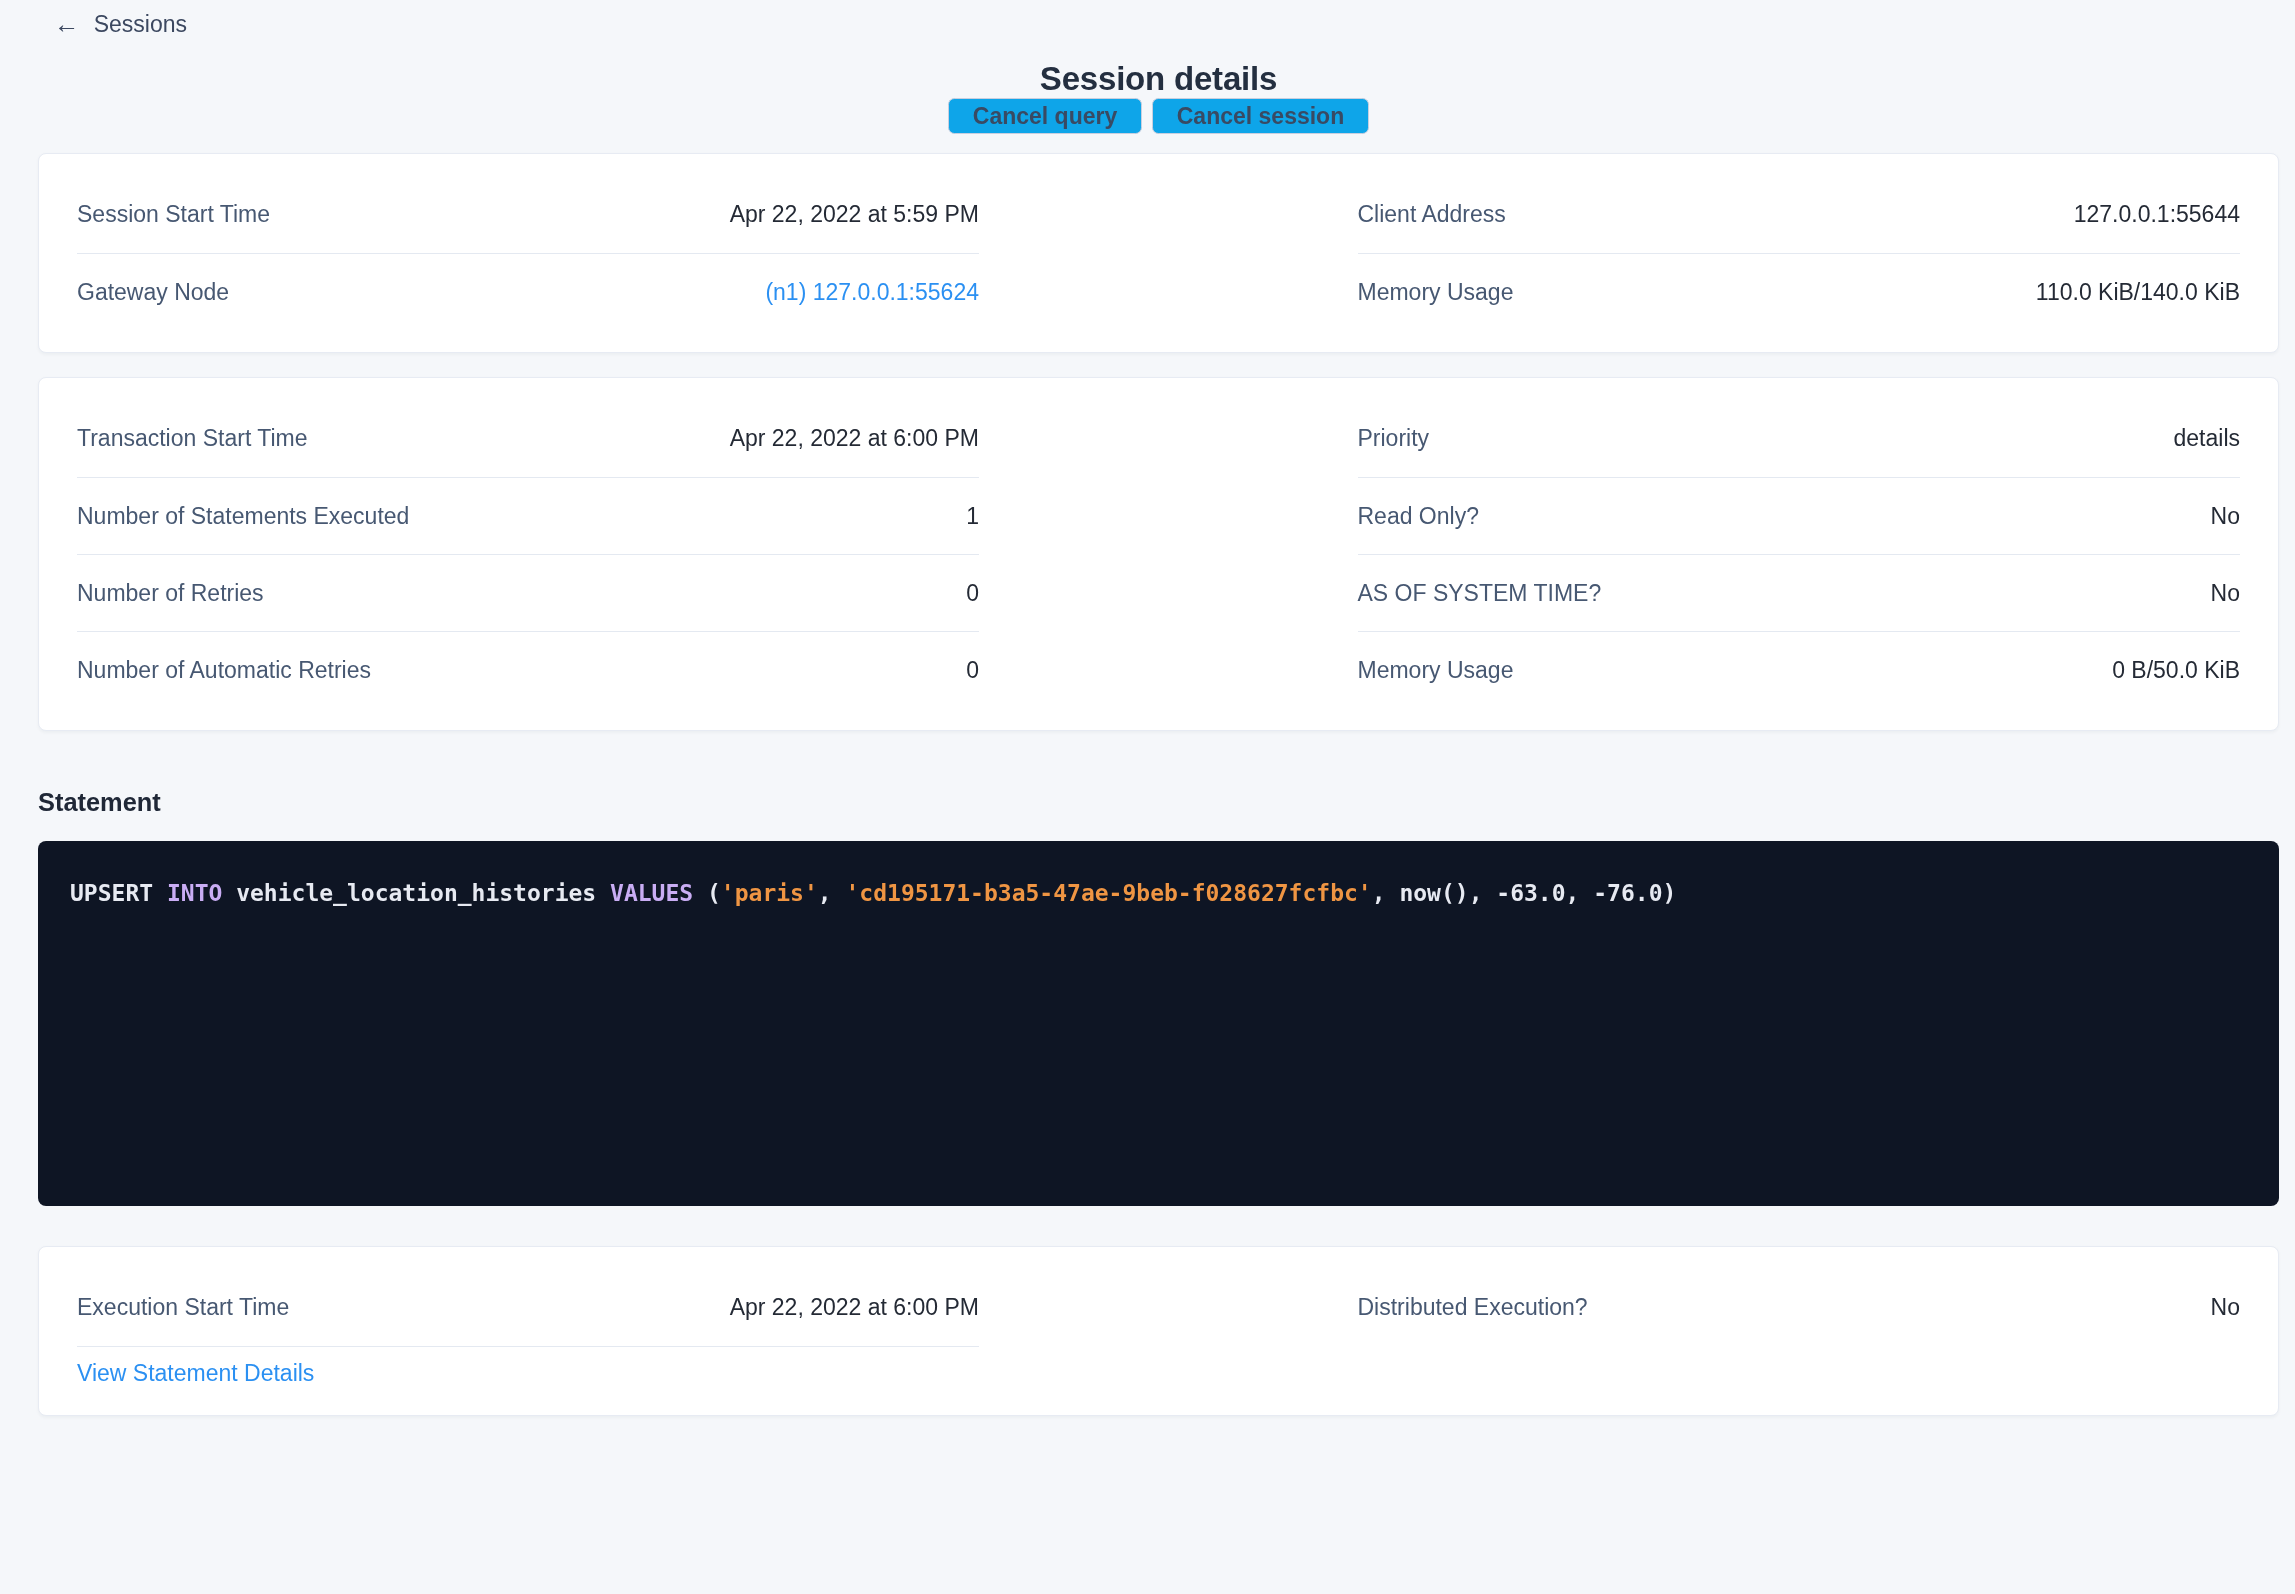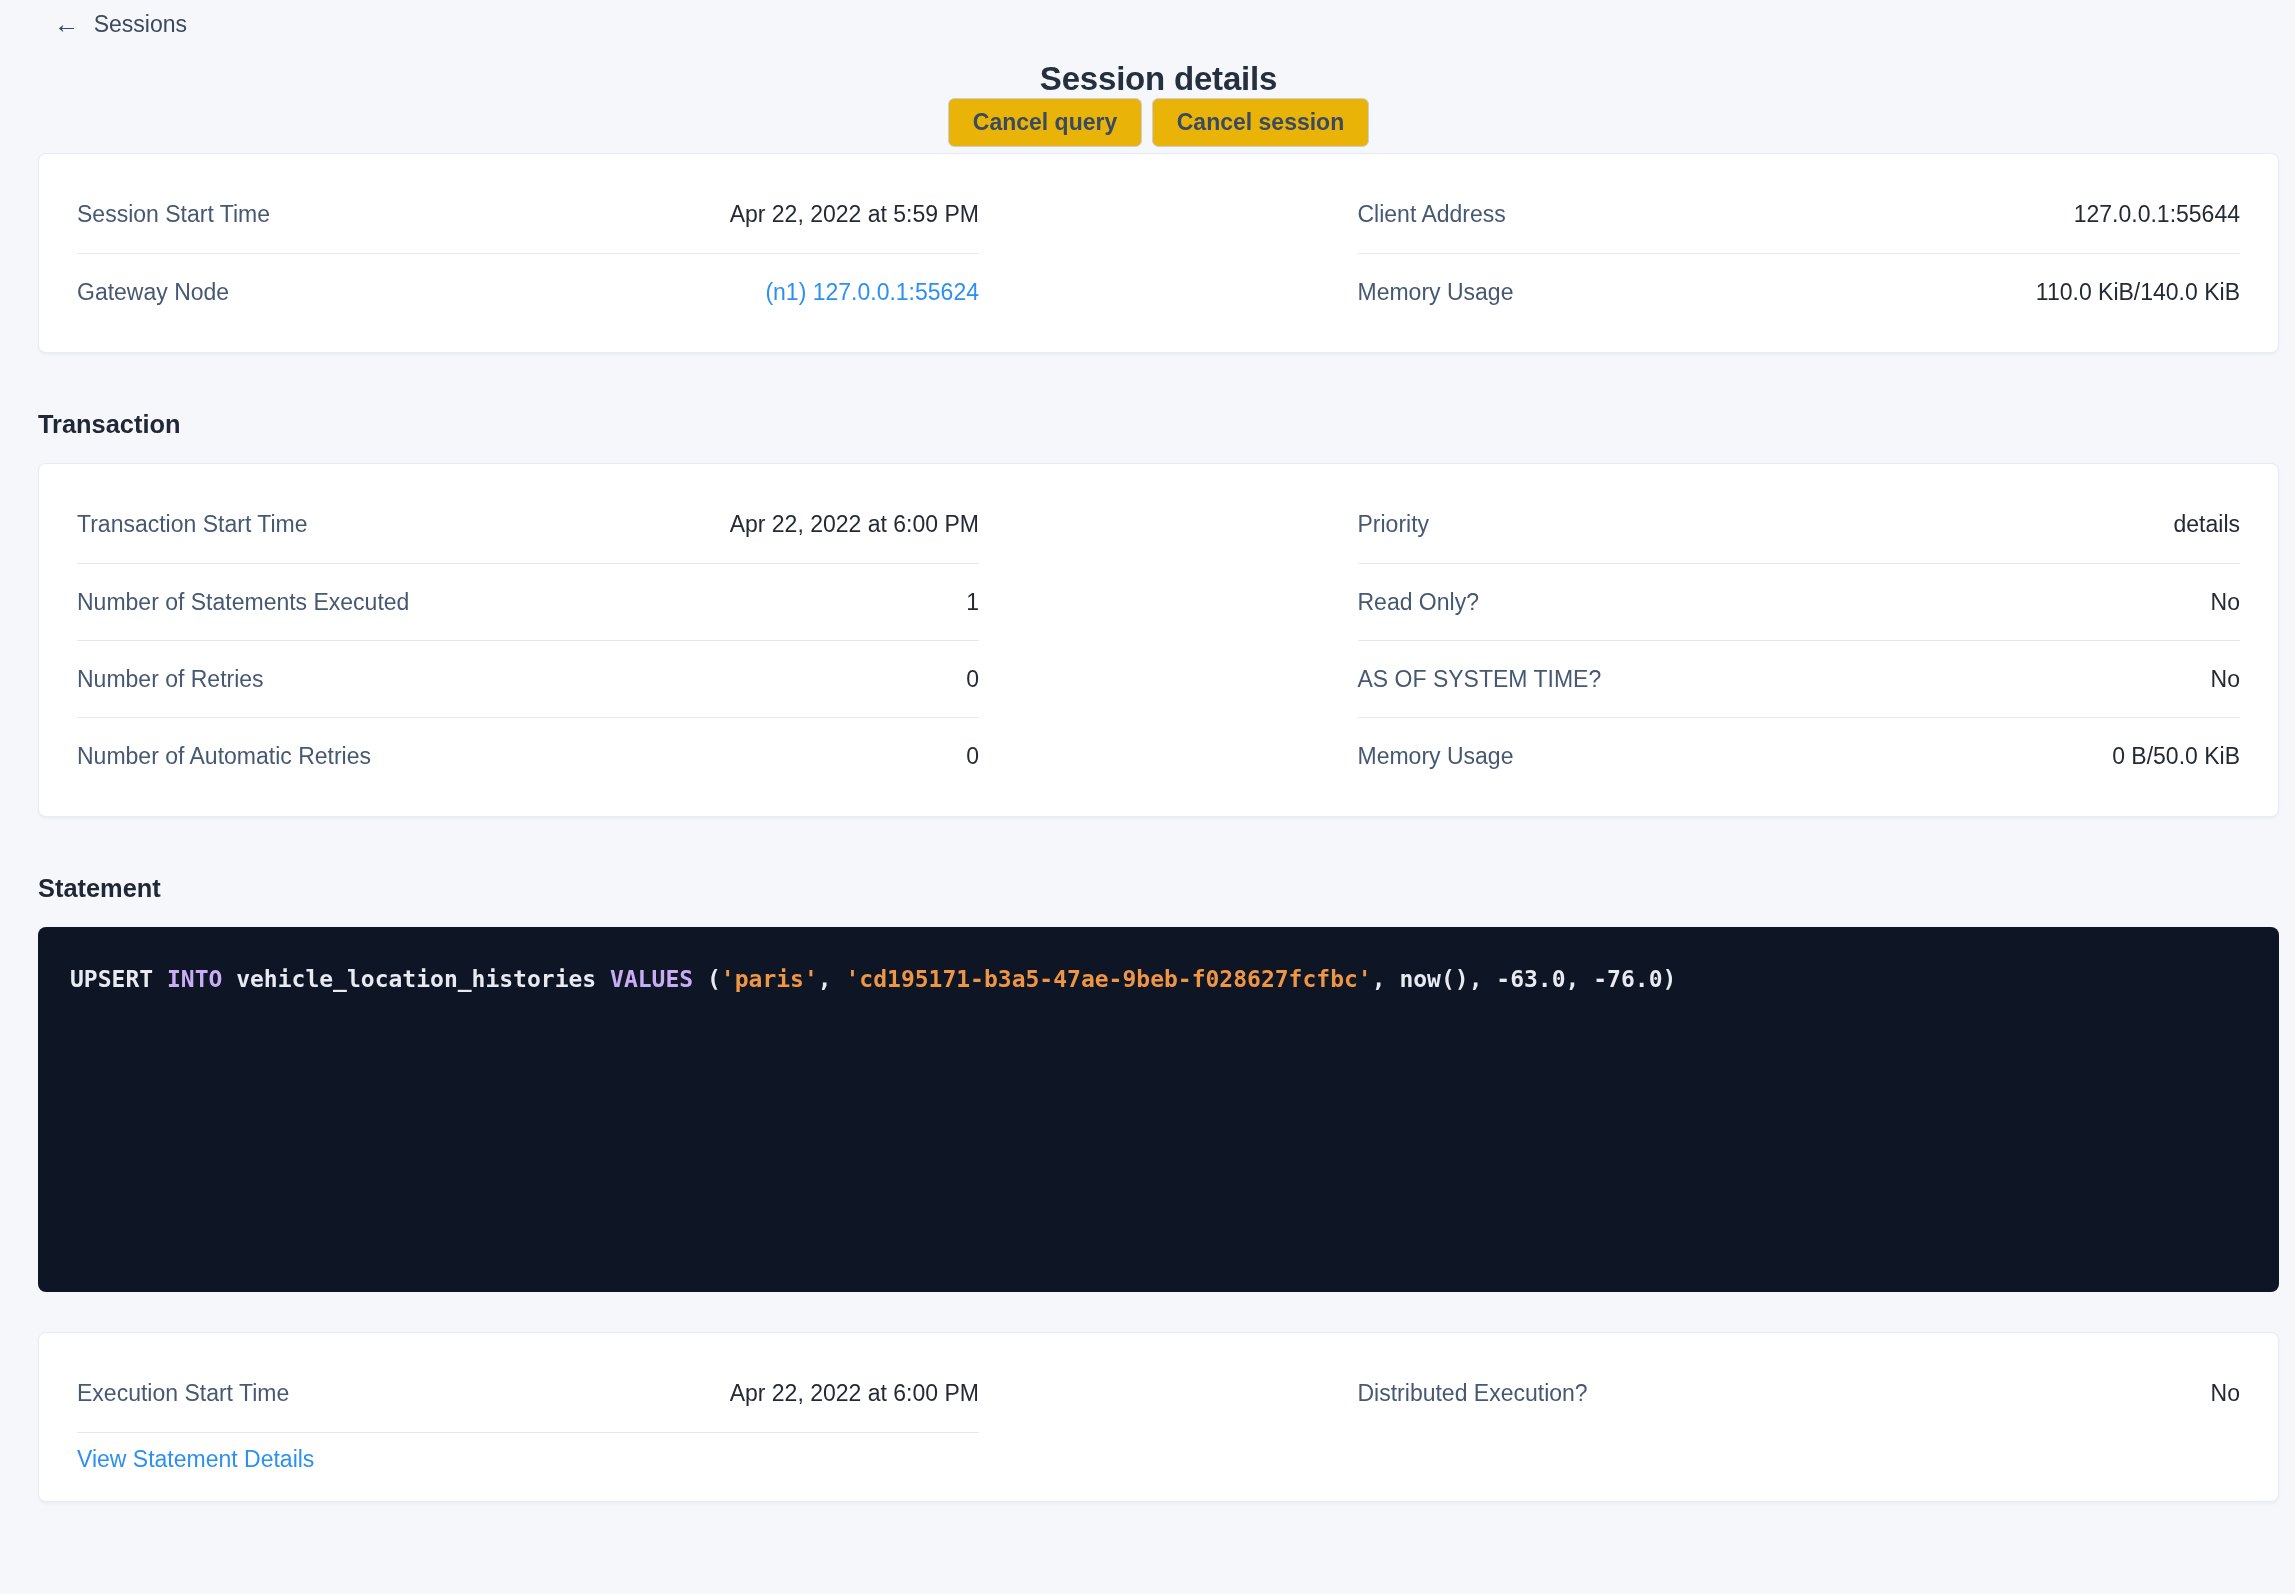--- a/index.html
+++ b/index.html
@@ -31,22 +31,22 @@
   
   .header-row {
     display: flex; justify-content: space-between; align-items: center;
     margin-top: 22px; height: 52px; flex-direction: column;
   }
   h1.page-title {
     margin: 0; font-size: 33px; font-weight: 600; color: #242f40; letter-spacing: -0.2px;
   }
   .actions { display: flex; gap: 9.5px; }
   .btn {
-    height: 49px; padding: 0 24px;
-    background: #eab308; border: 1.6px solid #c8cfdf; border-radius: 6.4px;
+    height: 36px; padding: 0 24px;
+    background: #0ea5e9; border: 1.6px solid #c8cfdf; border-radius: 6.4px;
     font-family: inherit; font-size: 23px; font-weight: 600; color: #394a63;
     cursor: pointer;
   }
 
   
   .summary-card {
     background: #ffffff;
     border: 0.8px solid #e7ebf3;
     border-radius: 8px;
     box-shadow: 0 1.6px 3.2px rgba(36,42,53,0.04);
@@ -131,21 +131,20 @@
         <span class="row-value">127.0.0.1:55644</span>
       </div>
       <div class="row">
         <span class="row-label">Memory Usage</span>
         <span class="row-value">110.0 KiB/140.0 KiB</span>
       </div>
     </div>
   </div>
 
   
-  <h3 class="section-title">Transaction</h3>
   <div class="summary-card card-transaction">
     <div class="col-left">
       <div class="row">
         <span class="row-label">Transaction Start Time</span>
         <span class="row-value">Apr 22, 2022 at 6:00 PM</span>
       </div>
       <div class="row">
         <span class="row-label">Number of Statements Executed</span>
         <span class="row-value">1</span>
       </div>

